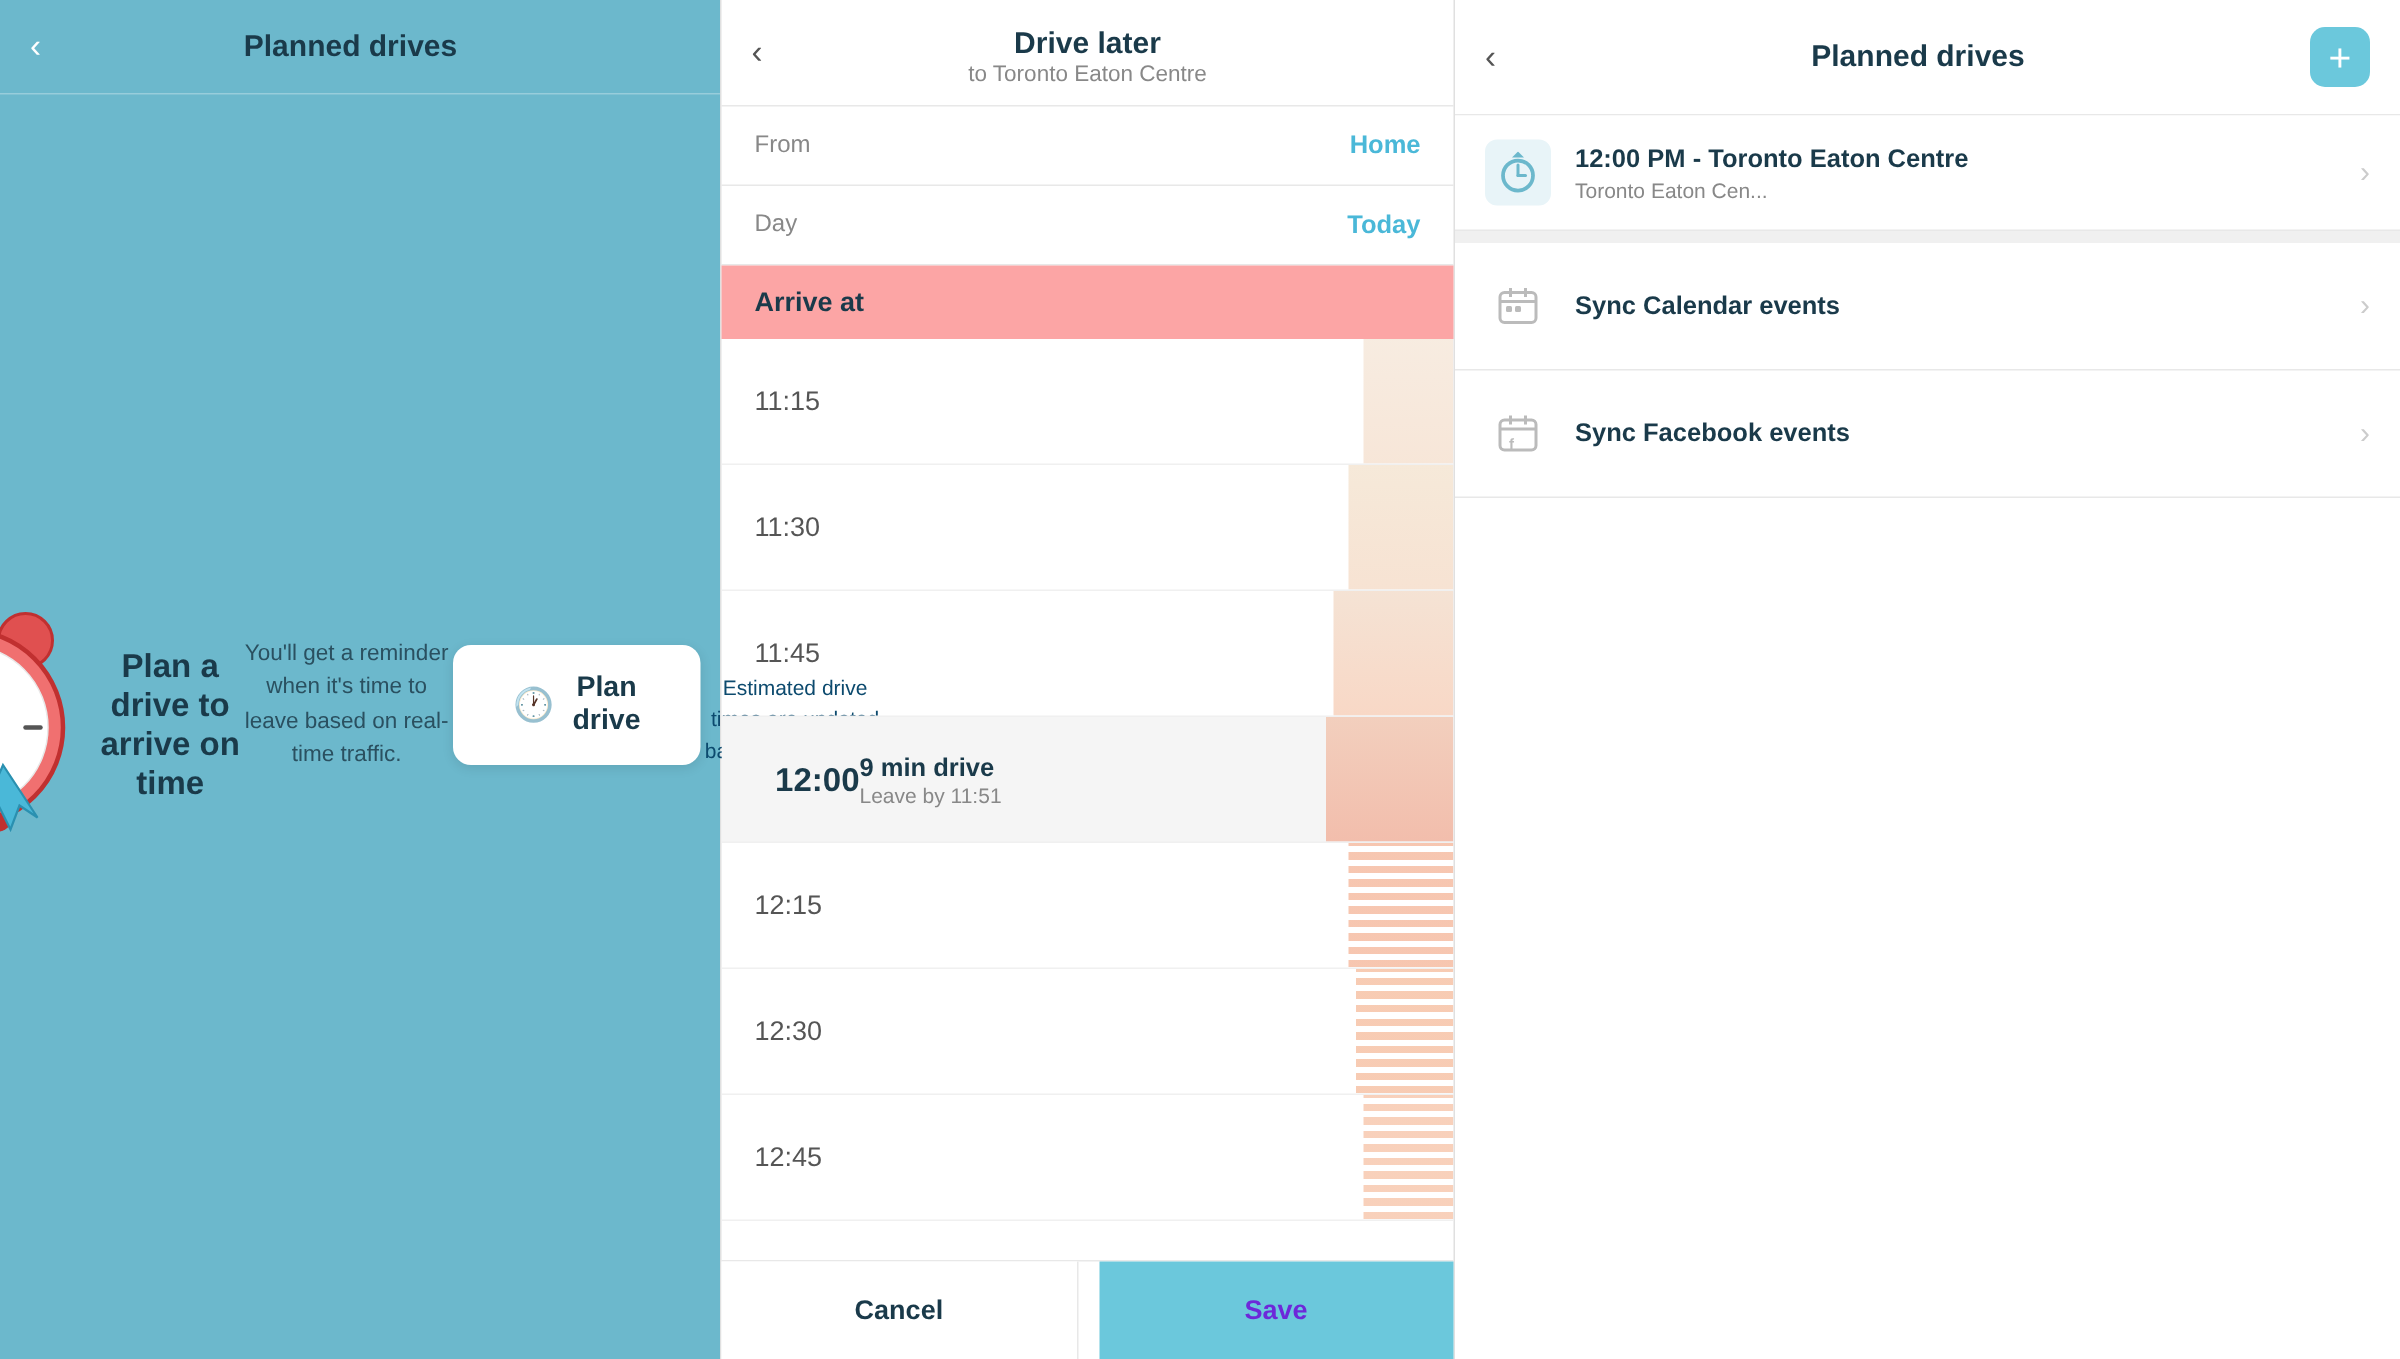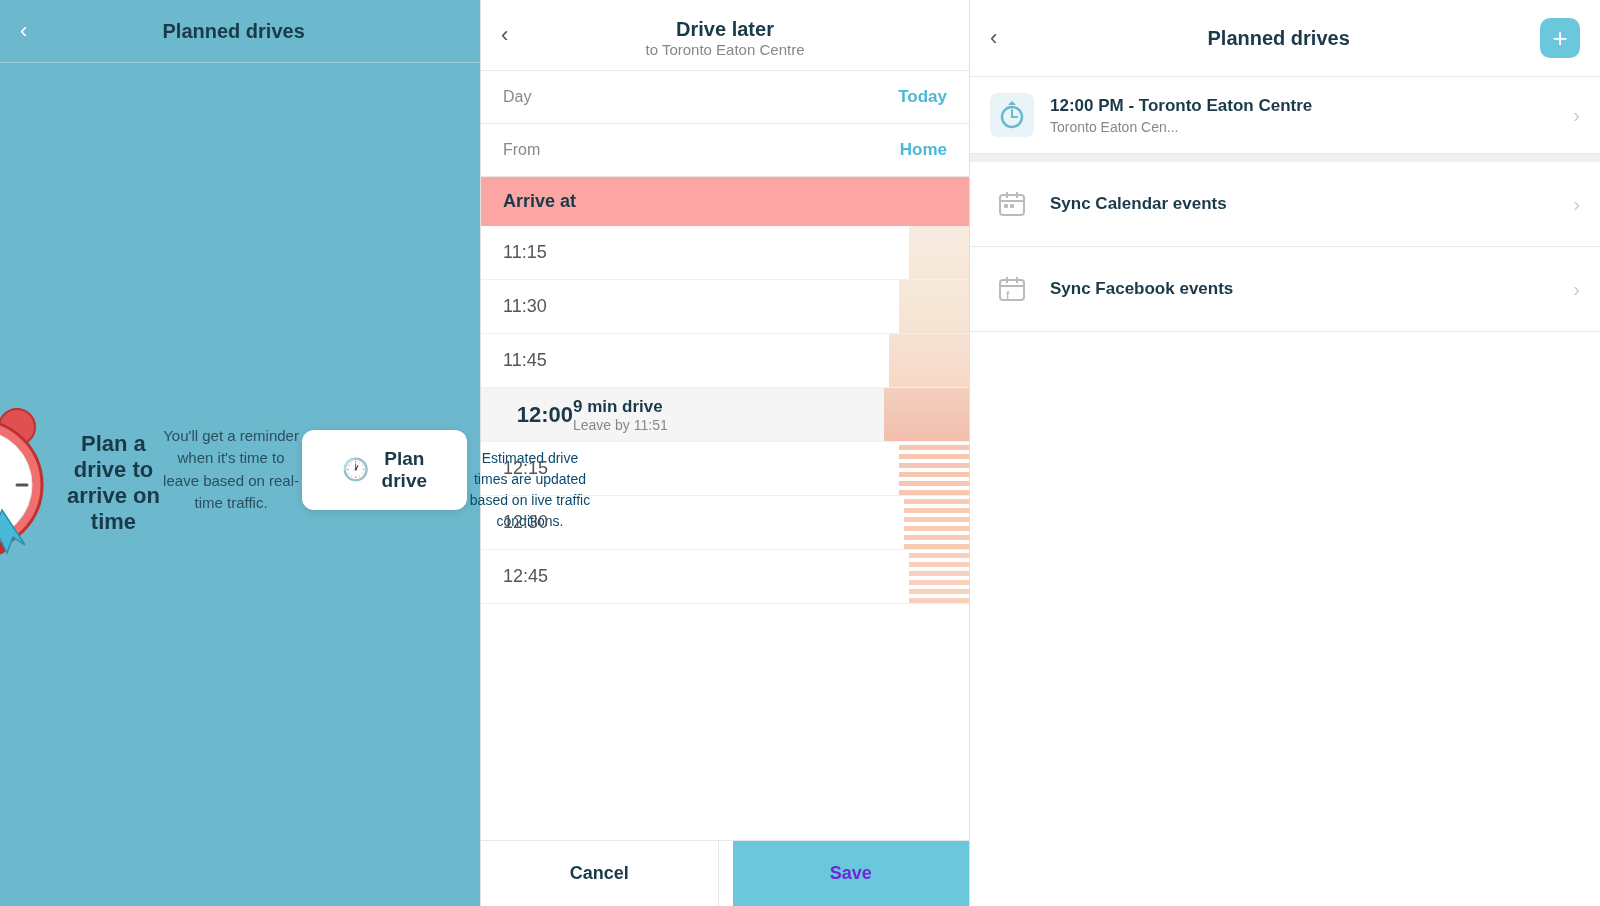--- a/index.html
+++ b/index.html
@@ -165,21 +165,21 @@
     .time-list {
       flex: 1;
       overflow: hidden;
       position: relative;
     }
 
     .time-row {
       display: flex;
       align-items: center;
       padding: 0 0 0 22px;
-      height: 54px;
+      height: 84px;
       border-bottom: 1px solid #f0f0f0;
       position: relative;
     }
     .time-row.selected {
       background: #f5f5f5;
     }
     .time-label {
       font-size: 18px;
       color: #555;
       width: 70px;
@@ -408,27 +408,27 @@
 </div>
 
 <div class="panel-middle">
   <div class="middle-header">
     <span class="middle-back">‹</span>
     <div class="middle-title">Drive later</div>
     <div class="middle-subtitle">to Toronto Eaton Centre</div>
   </div>
 
   <div class="form-row">
+    <span class="form-label">From</span>
+    <span class="form-value">Home</span>
+  </div>
+
+  <div class="form-row">
     <span class="form-label">Day</span>
     <span class="form-value">Today</span>
-  </div>
-
-  <div class="form-row">
-    <span class="form-label">From</span>
-    <span class="form-value">Home</span>
   </div>
 
   <div class="time-picker-header">Arrive at</div>
 
   <div class="time-list">
 
     <div class="time-row">
       <span class="time-label">11:15</span>
       <div class="traffic-bar-area">
         <div class="traffic-bar" style="height:100%;background:linear-gradient(180deg,#e8c8a8,#e8b890);opacity:0.35;width:60px;border-radius:0;"></div>

